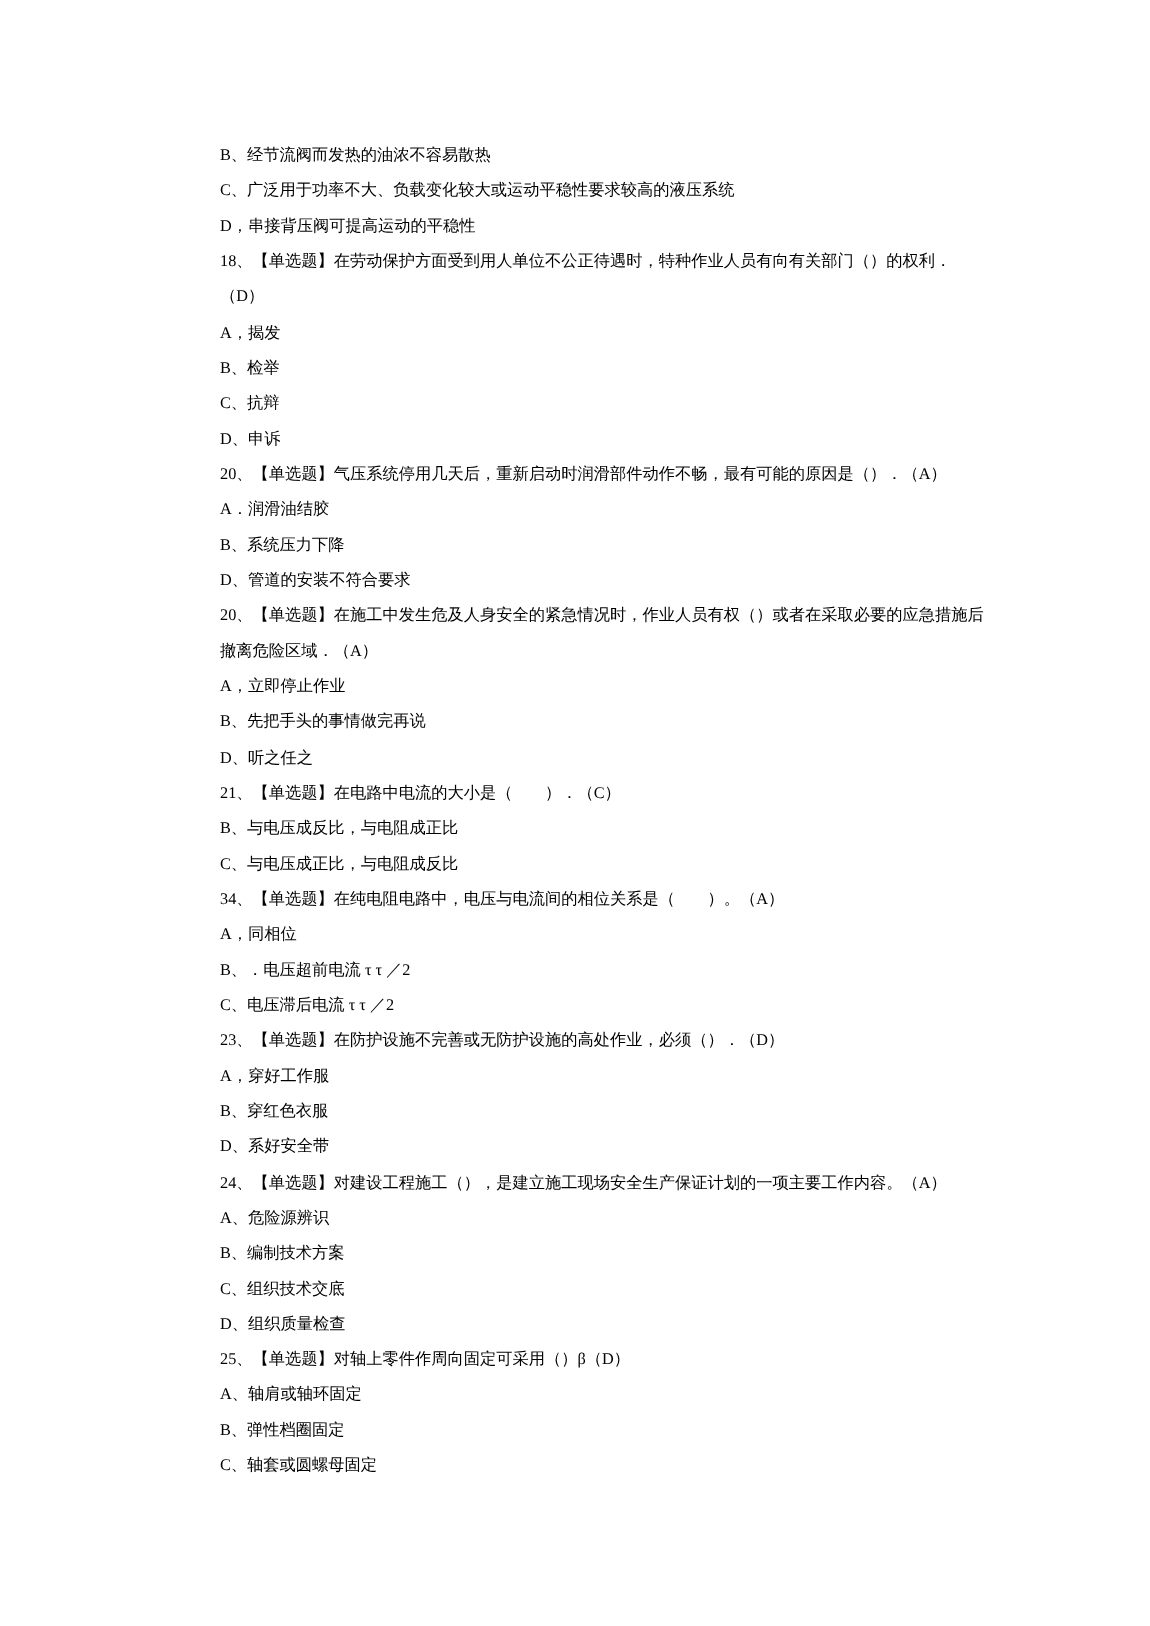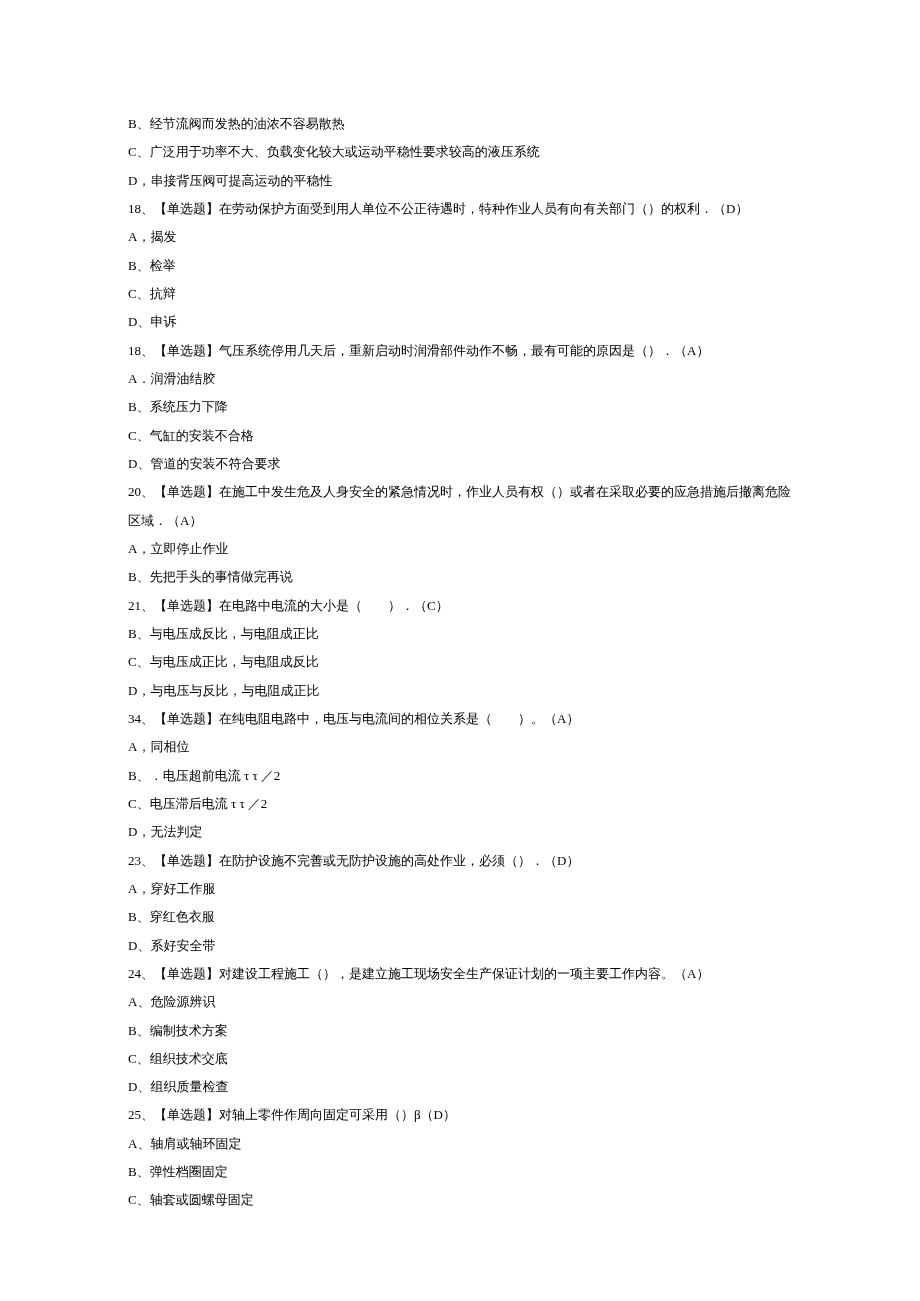--- a/index.html
+++ b/index.html
@@ -11,51 +11,50 @@
     }
     .page {
       padding: 110px 128px 50px 128px;
       font-size: 13px;
       line-height: 2.18;
       color: #000000;
     }
     .line {
       display: block;
       white-space: pre-wrap;
+      margin-left: 48px;
     }
   </style>
 </head>
 <body>
 
 <div class="page">
   <span class="line">B、经节流阀而发热的油浓不容易散热</span>
   <span class="line">C、广泛用于功率不大、负载变化较大或运动平稳性要求较高的液压系统</span>
   <span class="line">D，串接背压阀可提高运动的平稳性</span>
   <span class="line">18、【单选题】在劳动保护方面受到用人单位不公正待遇时，特种作业人员有向有关部门（）的权利．（D）</span>
   <span class="line">A，揭发</span>
   <span class="line">B、检举</span>
   <span class="line">C、抗辩</span>
   <span class="line">D、申诉</span>
-  <span class="line">18、【单选题】气压系统停用几天后，重新启动时润滑部件动作不畅，最有可能的原因是（）．（A）</span>
+  <span class="line">20、【单选题】气压系统停用几天后，重新启动时润滑部件动作不畅，最有可能的原因是（）．（A）</span>
   <span class="line">A．润滑油结胶</span>
   <span class="line">B、系统压力下降</span>
-  <span class="line">C、气缸的安装不合格</span>
   <span class="line">D、管道的安装不符合要求</span>
   <span class="line">20、【单选题】在施工中发生危及人身安全的紧急情况时，作业人员有权（）或者在采取必要的应急措施后撤离危险区域．（A）</span>
   <span class="line">A，立即停止作业</span>
   <span class="line">B、先把手头的事情做完再说</span>
+  <span class="line">D、听之任之</span>
   <span class="line">21、【单选题】在电路中电流的大小是（　　）．（C）</span>
   <span class="line">B、与电压成反比，与电阻成正比</span>
   <span class="line">C、与电压成正比，与电阻成反比</span>
-  <span class="line">D，与电压与反比，与电阻成正比</span>
   <span class="line">34、【单选题】在纯电阻电路中，电压与电流间的相位关系是（　　）。（A）</span>
   <span class="line">A，同相位</span>
   <span class="line">B、．电压超前电流 τ τ ／2</span>
   <span class="line">C、电压滞后电流 τ τ ／2</span>
-  <span class="line">D，无法判定</span>
   <span class="line">23、【单选题】在防护设施不完善或无防护设施的高处作业，必须（）．（D）</span>
   <span class="line">A，穿好工作服</span>
   <span class="line">B、穿红色衣服</span>
   <span class="line">D、系好安全带</span>
   <span class="line">24、【单选题】对建设工程施工（），是建立施工现场安全生产保证计划的一项主要工作内容。（A）</span>
   <span class="line">A、危险源辨识</span>
   <span class="line">B、编制技术方案</span>
   <span class="line">C、组织技术交底</span>
   <span class="line">D、组织质量检查</span>
   <span class="line">25、【单选题】对轴上零件作周向固定可采用（）β（D）</span>

